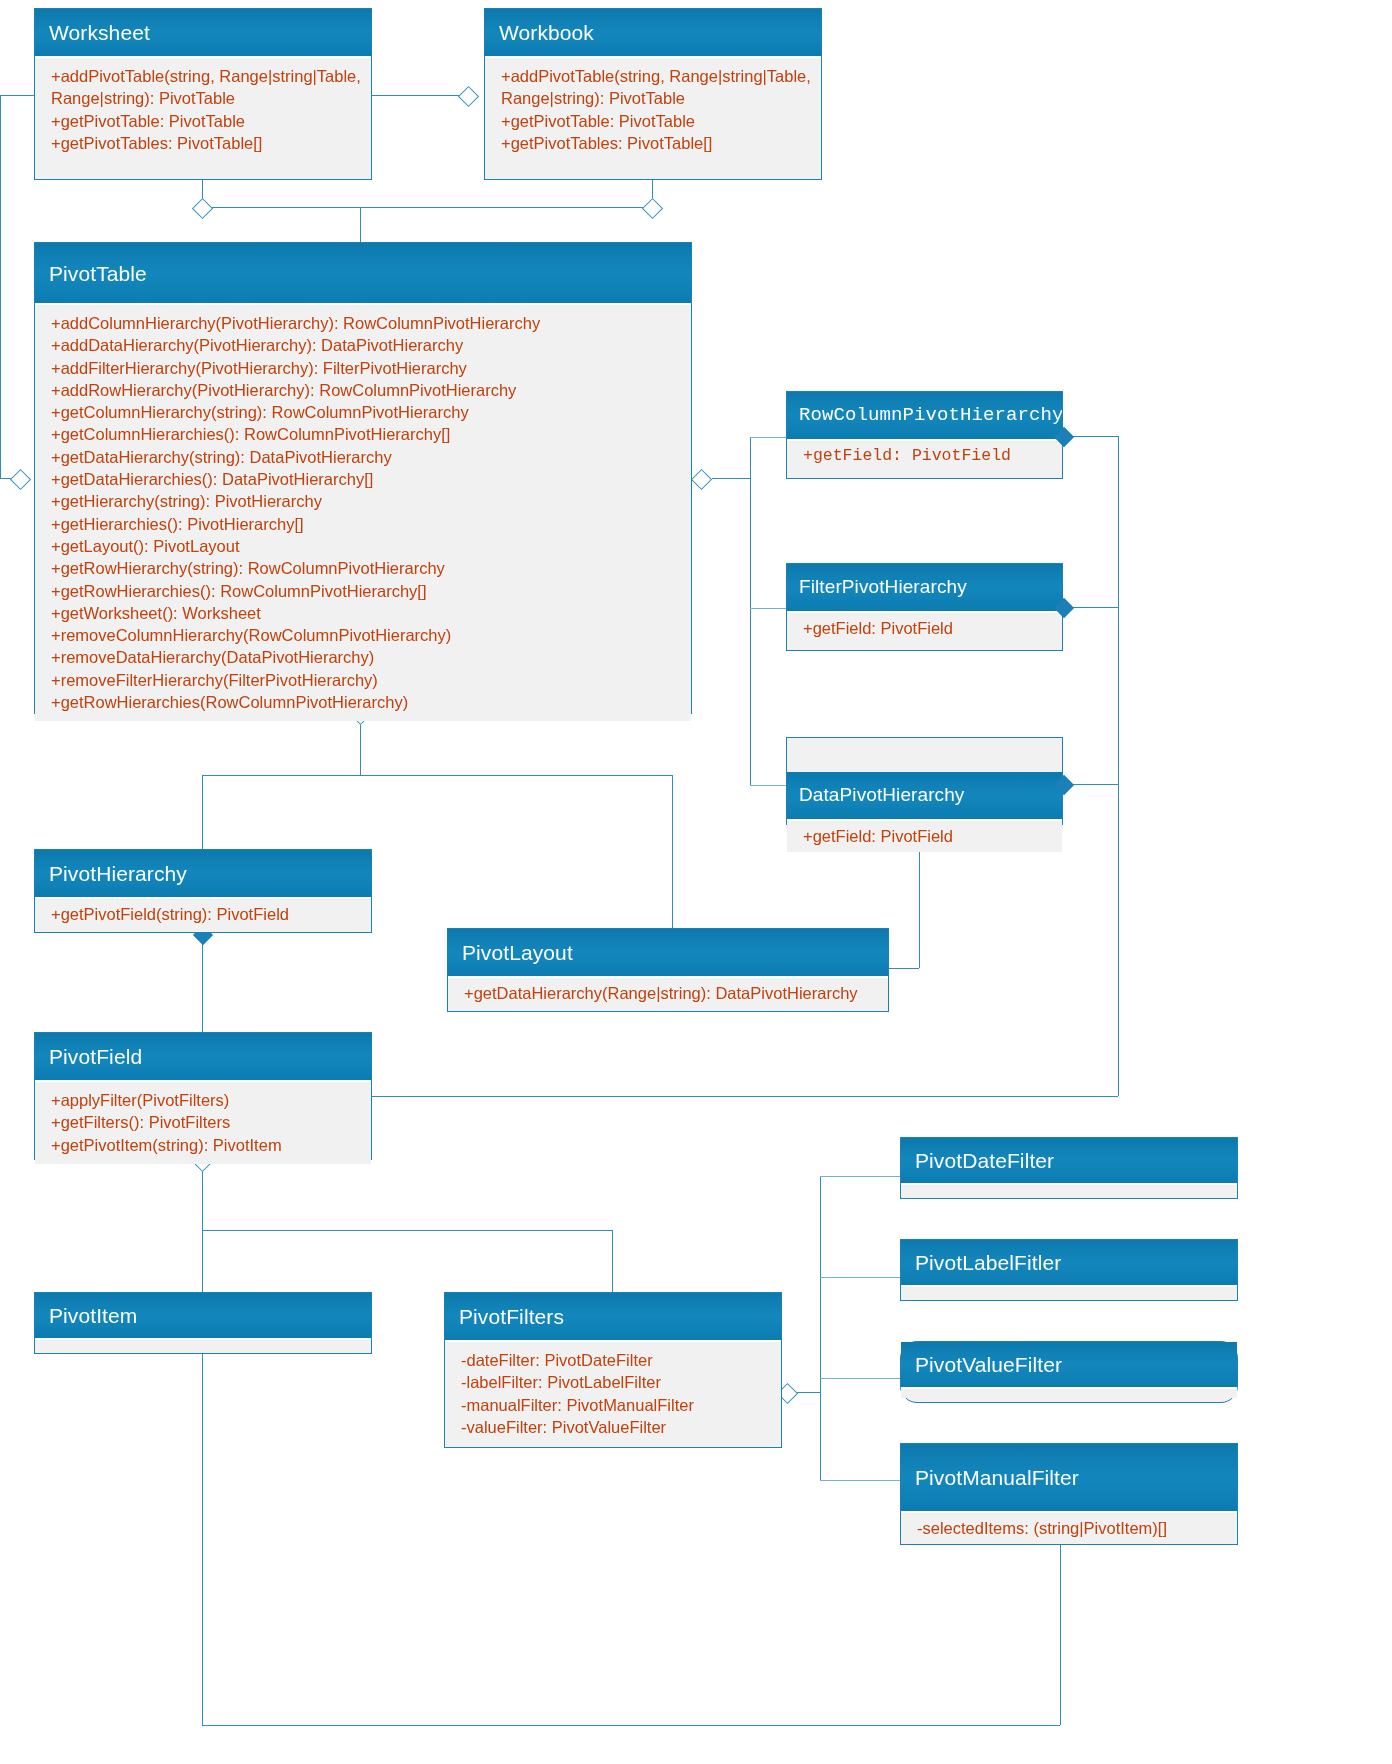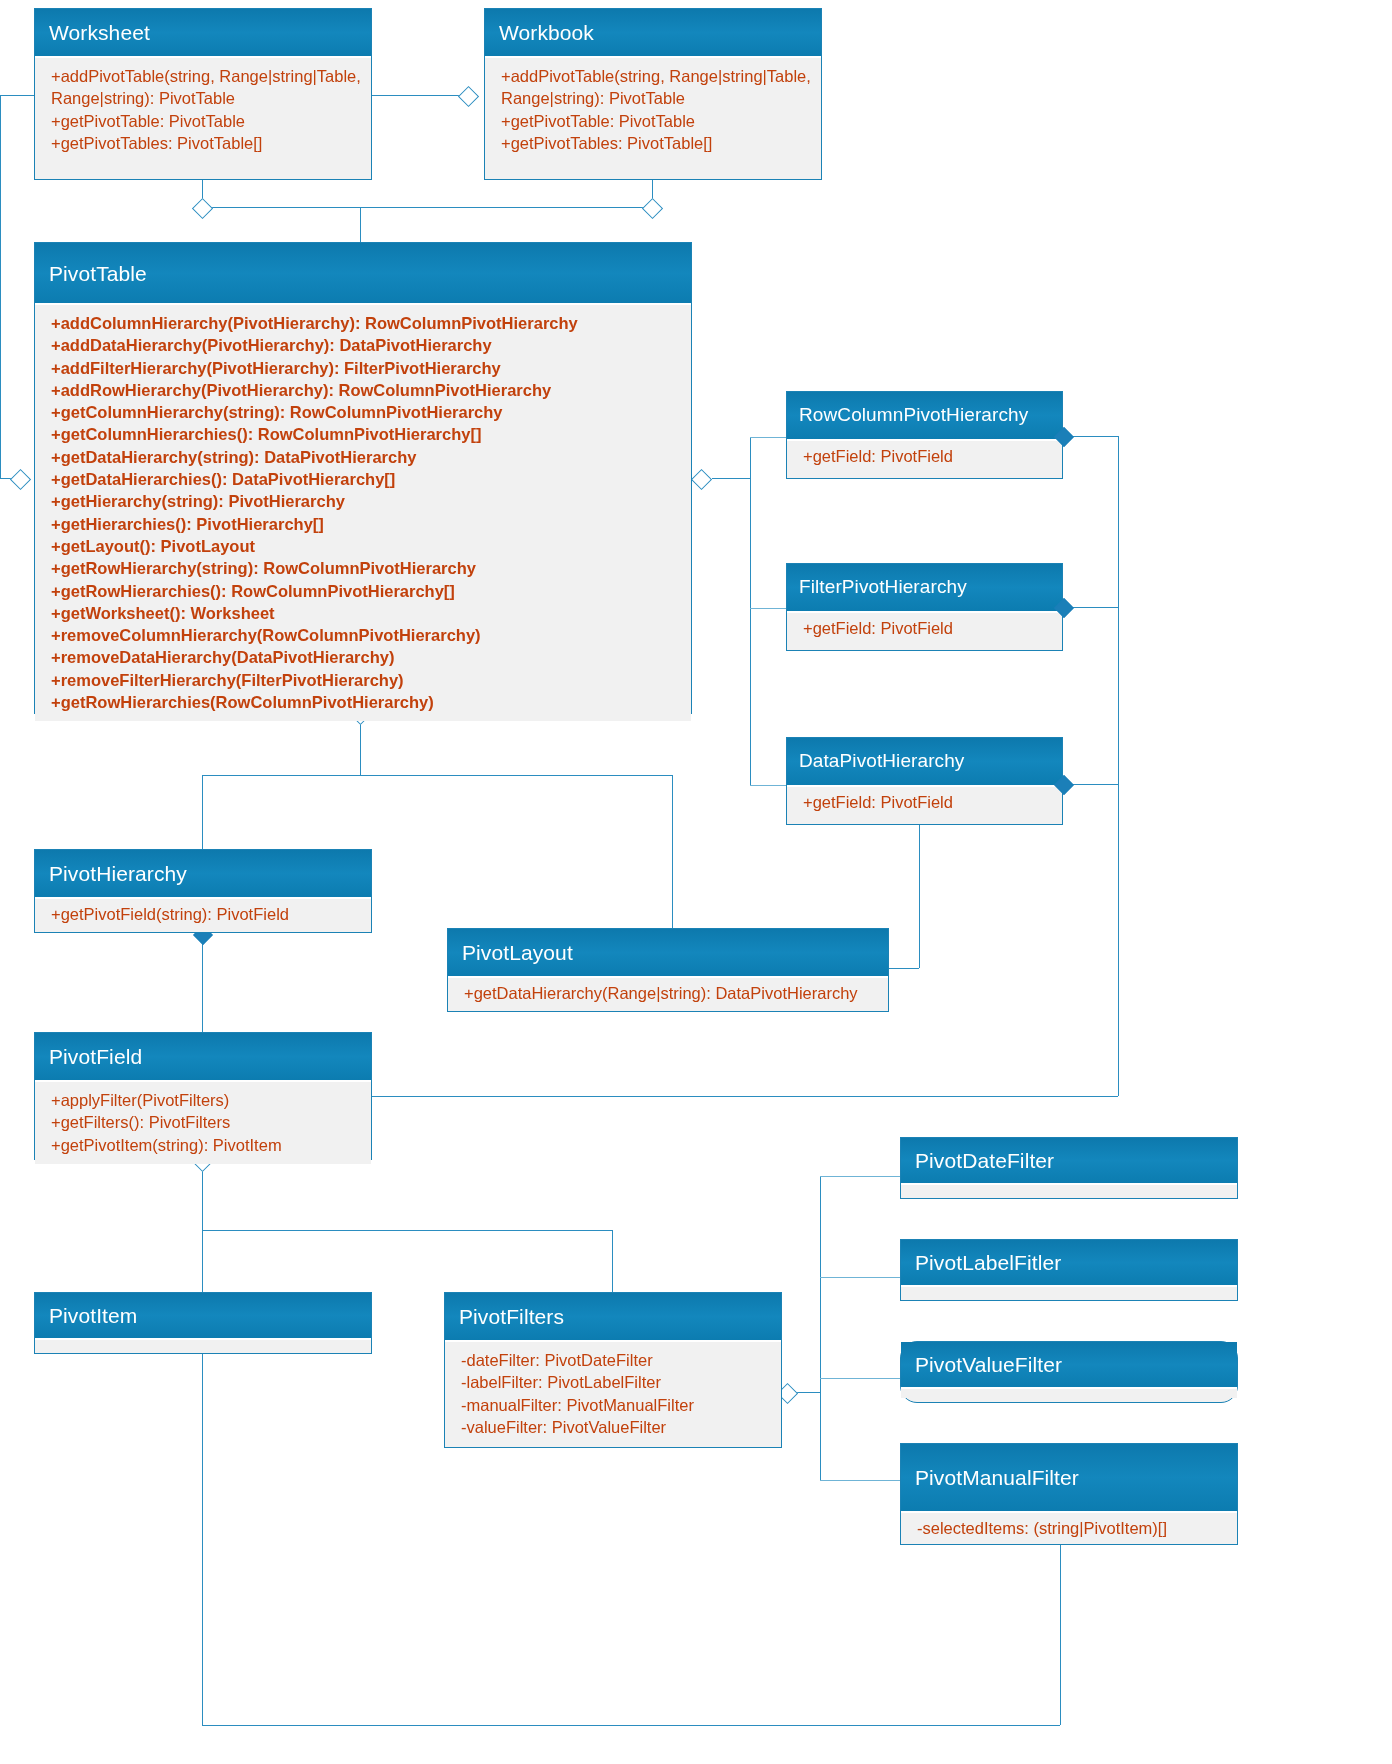--- a/index.html
+++ b/index.html
@@ -159,21 +159,21 @@
     <div class="uml-header">Workbook</div>
     <div class="uml-body">
       <div class="uml-member wrap">+addPivotTable(string, Range|string|Table, Range|string): PivotTable</div>
       <div class="uml-member">+getPivotTable: PivotTable</div>
       <div class="uml-member">+getPivotTables: PivotTable[]</div>
     </div>
   </div>
 
   <div class="uml-class" style="left:34px; top:242px; width:658px; height:472px;">
     <div class="uml-header" style="height:60px; padding-top:19px;">PivotTable</div>
-    <div class="uml-body" style="font-weight:bold;">
+    <div class="uml-body" style="">
       <div class="uml-member">+addColumnHierarchy(PivotHierarchy): RowColumnPivotHierarchy</div>
       <div class="uml-member">+addDataHierarchy(PivotHierarchy): DataPivotHierarchy</div>
       <div class="uml-member">+addFilterHierarchy(PivotHierarchy): FilterPivotHierarchy</div>
       <div class="uml-member">+addRowHierarchy(PivotHierarchy): RowColumnPivotHierarchy</div>
       <div class="uml-member">+getColumnHierarchy(string): RowColumnPivotHierarchy</div>
       <div class="uml-member">+getColumnHierarchies(): RowColumnPivotHierarchy[]</div>
       <div class="uml-member">+getDataHierarchy(string): DataPivotHierarchy</div>
       <div class="uml-member">+getDataHierarchies(): DataPivotHierarchy[]</div>
       <div class="uml-member">+getHierarchy(string): PivotHierarchy</div>
       <div class="uml-member">+getHierarchies(): PivotHierarchy[]</div>
@@ -181,36 +181,36 @@
       <div class="uml-member">+getRowHierarchy(string): RowColumnPivotHierarchy</div>
       <div class="uml-member">+getRowHierarchies(): RowColumnPivotHierarchy[]</div>
       <div class="uml-member">+getWorksheet(): Worksheet</div>
       <div class="uml-member">+removeColumnHierarchy(RowColumnPivotHierarchy)</div>
       <div class="uml-member">+removeDataHierarchy(DataPivotHierarchy)</div>
       <div class="uml-member">+removeFilterHierarchy(FilterPivotHierarchy)</div>
       <div class="uml-member">+getRowHierarchies(RowColumnPivotHierarchy)</div>
     </div>
   </div>
 
-  <div class="uml-class" style="left:786px; top:391px; width:277px; height:88px;">
+  <div class="uml-class" style="left:786px; top:391px; width:277px; height:88px;font-family:Liberation Mono, monospace;">
     <div class="uml-header" style="font-size:19px; padding:13px 12px;">RowColumnPivotHierarchy</div>
     <div class="uml-body" style="padding:4px 0 5px 0;">
       <div class="uml-member">+getField: PivotField</div>
     </div>
   </div>
 
   <div class="uml-class" style="left:786px; top:563px; width:277px; height:88px;">
     <div class="uml-header" style="font-size:19px; padding:13px 12px;">FilterPivotHierarchy</div>
     <div class="uml-body" style="padding:4px 0 5px 0;">
       <div class="uml-member">+getField: PivotField</div>
     </div>
   </div>
 
   <div class="uml-class" style="left:786px; top:737px; width:277px; height:88px;">
-    <div class="uml-header" style="font-size:19px; padding:13px 12px;">DataPivotHierarchy</div>
+    <div class="uml-header" style="font-size:19px; padding:13px 12px;margin-top:34px;">DataPivotHierarchy</div>
     <div class="uml-body" style="padding:4px 0 5px 0;">
       <div class="uml-member">+getField: PivotField</div>
     </div>
   </div>
 
   <div class="dia filled" style="left:1057px; top:430px; width:12px; height:12px;"></div>
   <div class="dia filled" style="left:1057px; top:601px; width:12px; height:12px;"></div>
   <div class="dia filled" style="left:1057px; top:778px; width:12px; height:12px;"></div>
 
   <div class="uml-class" style="left:34px; top:849px; width:338px; height:84px;">

